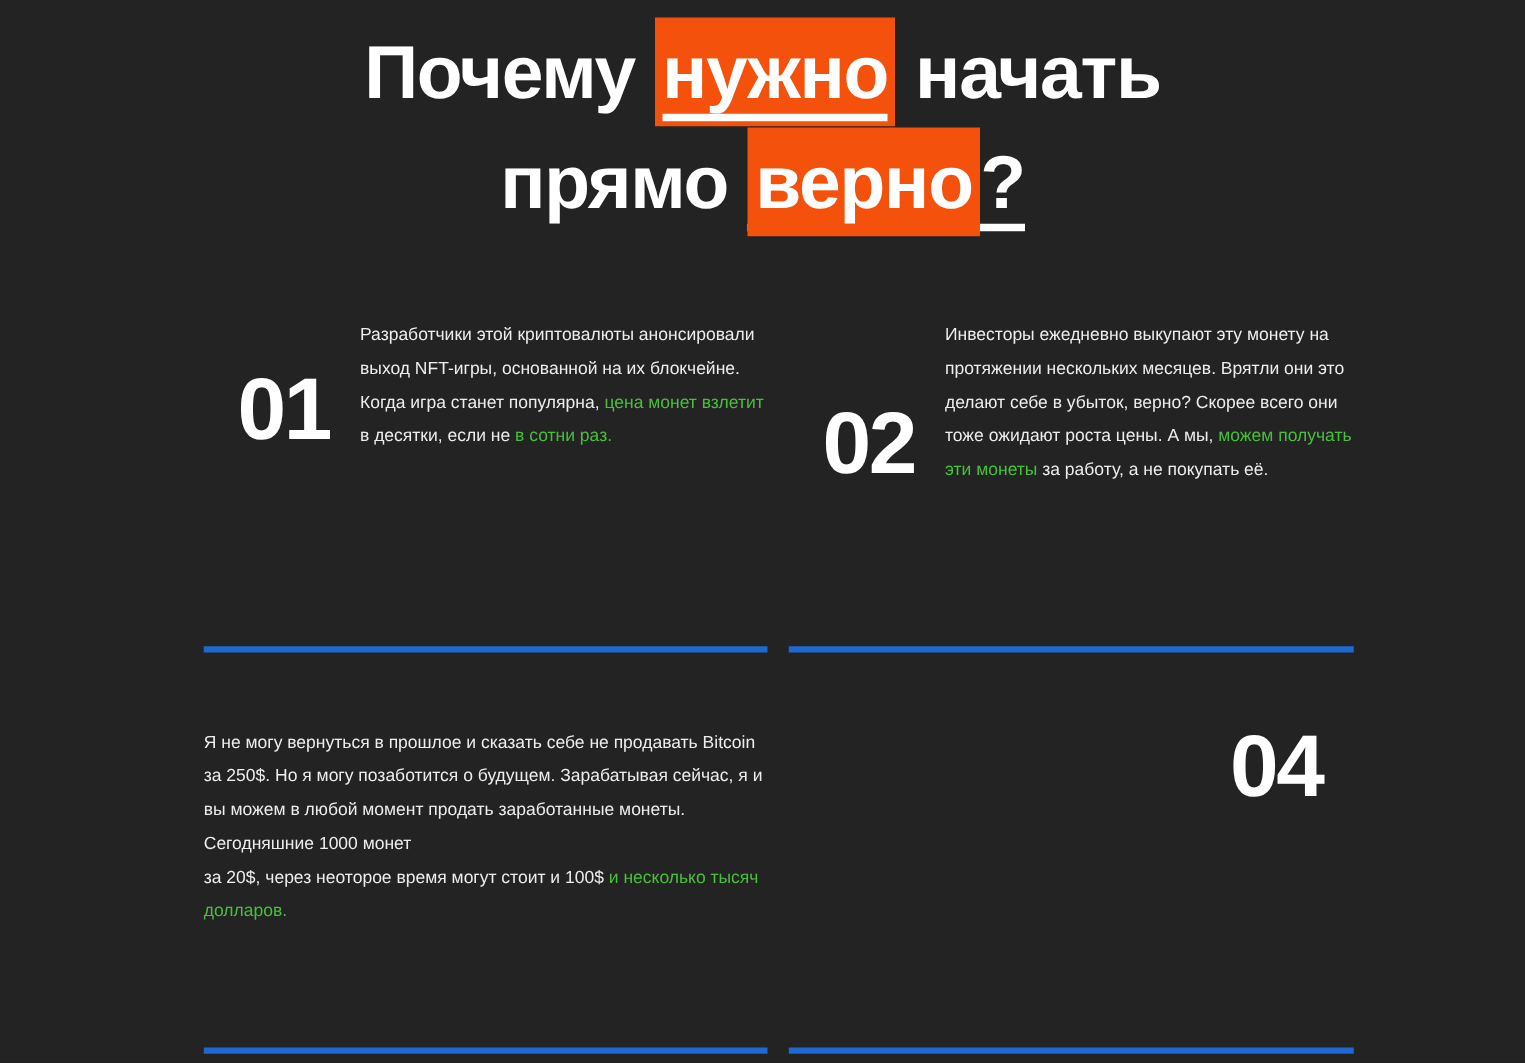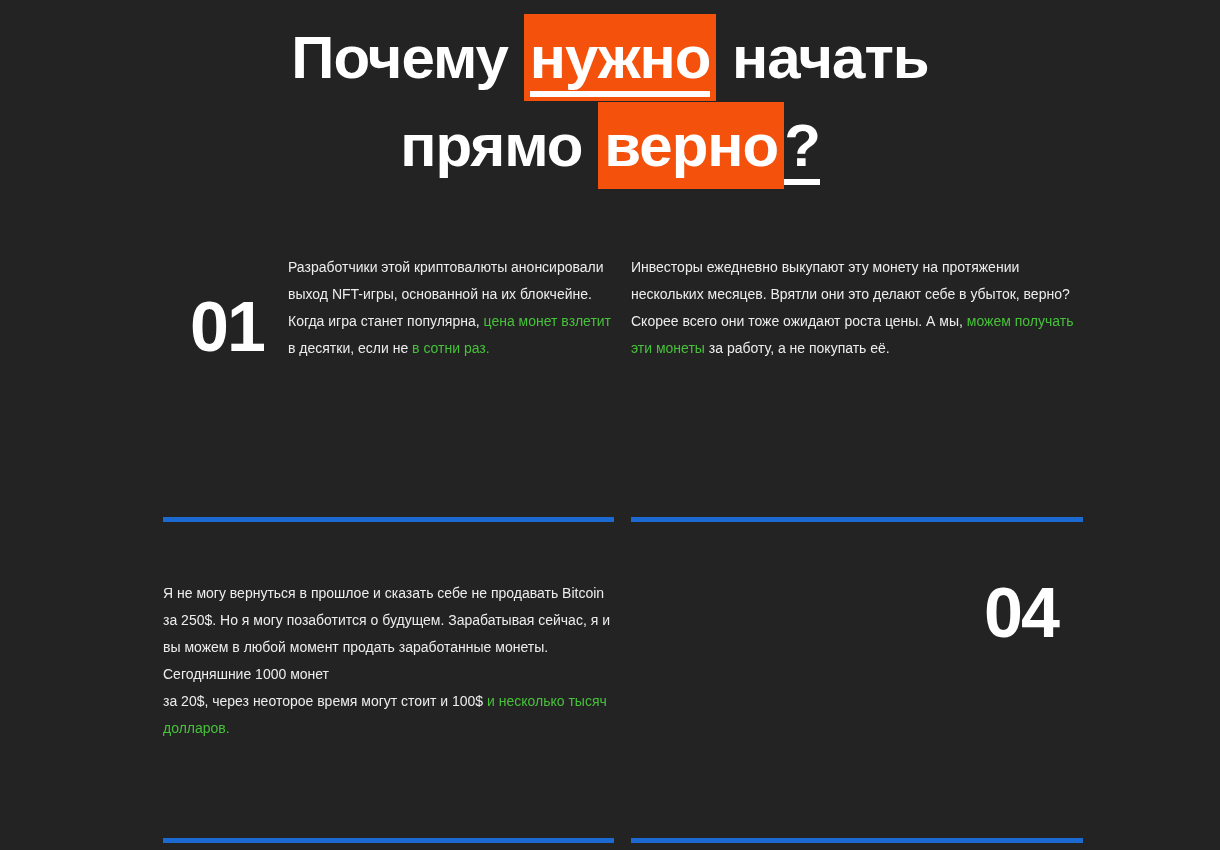--- a/index.html
+++ b/index.html
@@ -95,20 +95,21 @@
   <h1 class="title"><span>Почему </span><span class="hl"><span class="tu">нужно</span></span><span> начать</span><br><span>прямо </span><span class="tu"><span class="hl">верно</span><span>?</span></span></h1>
 
   <div id="reasons-grid">
     <div class="item item-1">
       <div class="num">01</div>
       <p class="txt"><span>Разработчики этой криптовалюты анонсировали выход NFT-игры, основанной на их блокчейне.
 Когда игра станет популярна, </span><span class="green">цена монет взлетит</span><span> в десятки, если не </span><span class="green">в сотни раз.</span></p>
     </div>
 
     <div class="item item-2">
+      <div class="num">02</div>
       <p class="txt"><span>Инвесторы ежедневно выкупают эту монету на протяжении нескольких месяцев. Врятли они это делают себе в убыток, верно? Скорее всего они тоже ожидают роста цены. А мы, </span><span class="green">можем получать эти монеты</span><span> за работу, а не покупать её.</span></p>
     </div>
 
     <div class="item item-3">
       <p class="txt"><span>Я не могу вернуться в прошлое и сказать себе не продавать Bitcoin за 250$. Но я могу позаботится о будущем. Зарабатывая сейчас, я и вы можем в любой момент продать заработанные монеты. Сегодняшние 1000 монет
 за 20$, через неоторое время могут стоит и 100$ </span><span class="green">и несколько тысяч долларов.</span></p>
     </div>
 
     <div class="item item-4">
       <div class="num">04</div>

